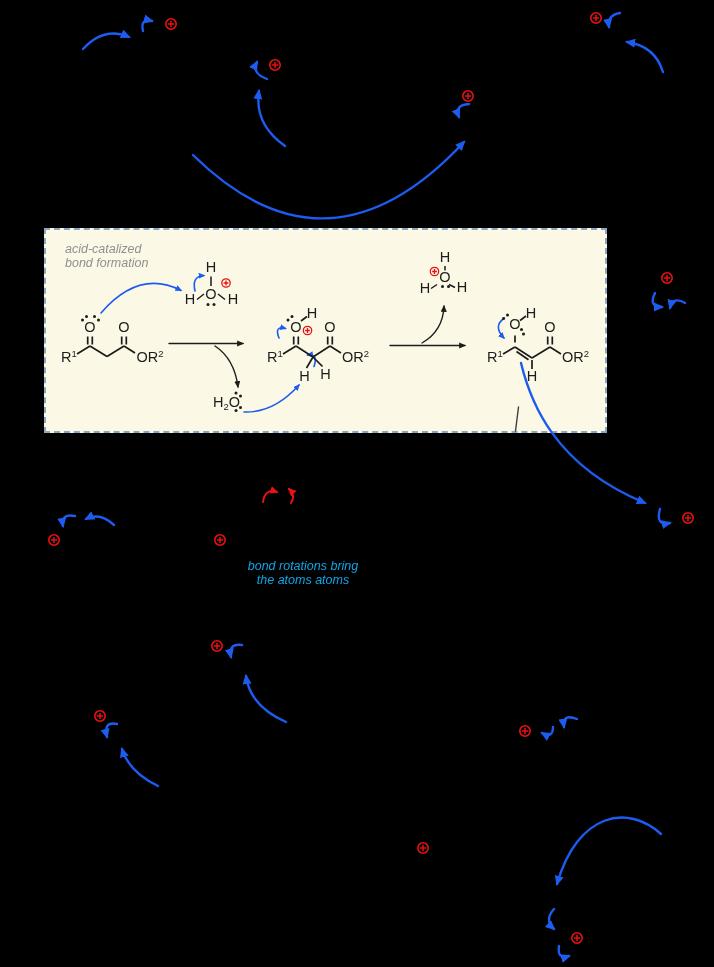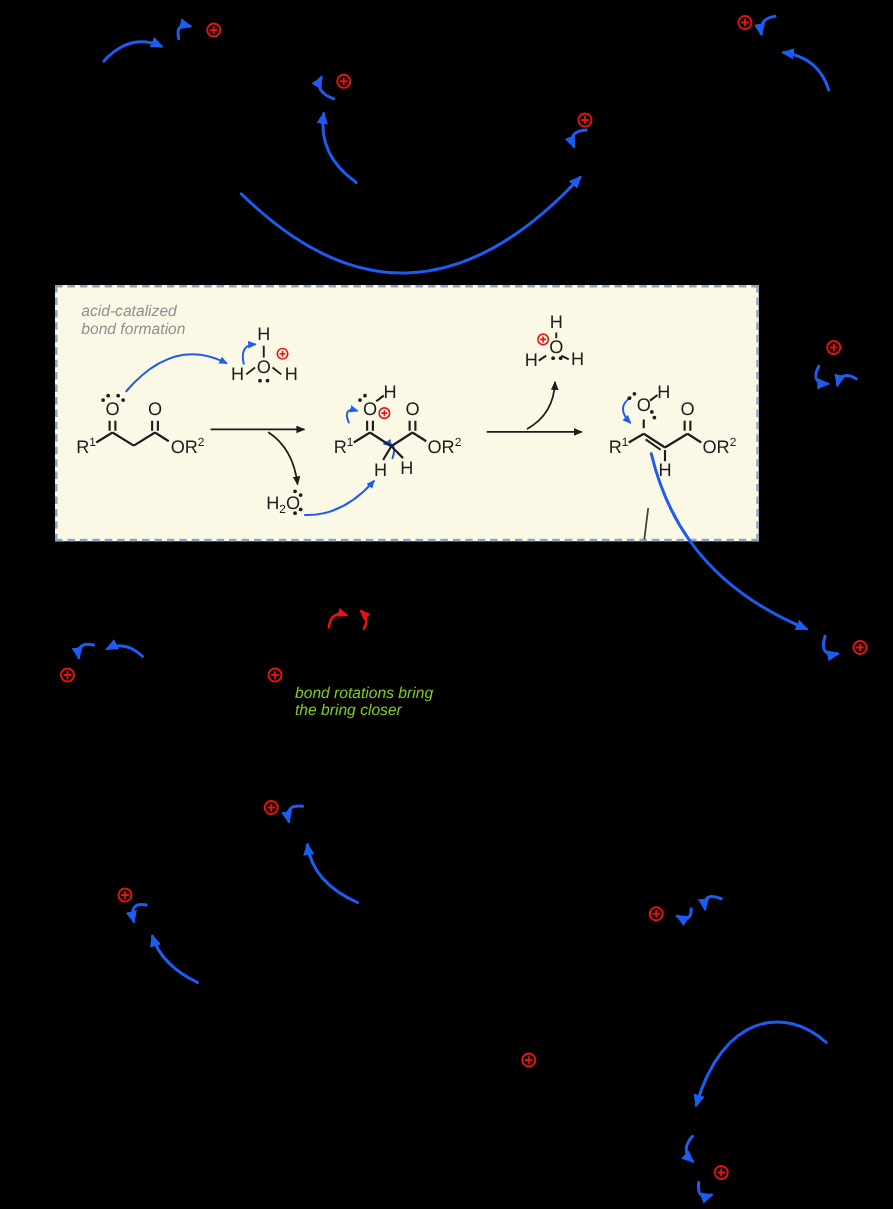--- a/index.html
+++ b/index.html
@@ -2,41 +2,41 @@
 <html><head>
 <meta charset="utf-8">
 <style>
   html,body{margin:0;padding:0;background:#000;}
   .canvas{position:relative;width:714px;height:967px;background:#000;overflow:hidden;
           font-family:"Liberation Sans", sans-serif;margin-left:38px;}
   .enol-box{position:absolute;left:6px;top:228px;width:563px;height:205px;box-sizing:border-box;
             background:#fbf8e6;border:2px dashed #8ba6c2;}
   .box-title{position:absolute;left:27px;top:242px;font-style:italic;font-size:12.5px;
              line-height:14px;color:#8f8f8f;white-space:nowrap;}
-  .note-text{position:absolute;left:198px;top:548px;width:134px;
-             font-style:italic;font-size:12.5px;line-height:13.5px;color:#84cc16;}
+  .note-text{position:absolute;left:198px;top:560px;width:134px;text-align:center;
+             font-style:italic;font-size:12.5px;line-height:13.5px;color:#0ea5e9;}
   svg.overlay{position:absolute;left:0;top:0;pointer-events:none;}
   svg text{font-family:"Liberation Sans", sans-serif;}
   .atom{font-size:14.5px;fill:#1c1c1c;}
   .sup{font-size:9.5px;}
 </style>
 </head>
 <body>
 
 <div class="canvas">
 
   <div class="enol-box"></div>
   <div class="box-title">
     <div>acid-catalized</div>
     <div>bond formation</div>
   </div>
 
   <div class="note-text">
     <div>bond rotations bring</div>
-    <div>the bring closer</div>
+    <div>the atoms atoms</div>
   </div>
 
   <svg class="overlay" width="714" height="967" viewBox="0 0 714 967">
     <defs>
       <marker id="hb" markerWidth="5" markerHeight="5" refX="3.4" refY="1.9" orient="auto" markerUnits="strokeWidth">
         <path d="M0,0 L4.2,1.9 L0,3.8 Z" fill="#1d5cf0"></path>
       </marker>
       <marker id="hr" markerWidth="5" markerHeight="5" refX="3.4" refY="1.9" orient="auto" markerUnits="strokeWidth">
         <path d="M0,0 L4.2,1.9 L0,3.8 Z" fill="#e81212"></path>
       </marker>

